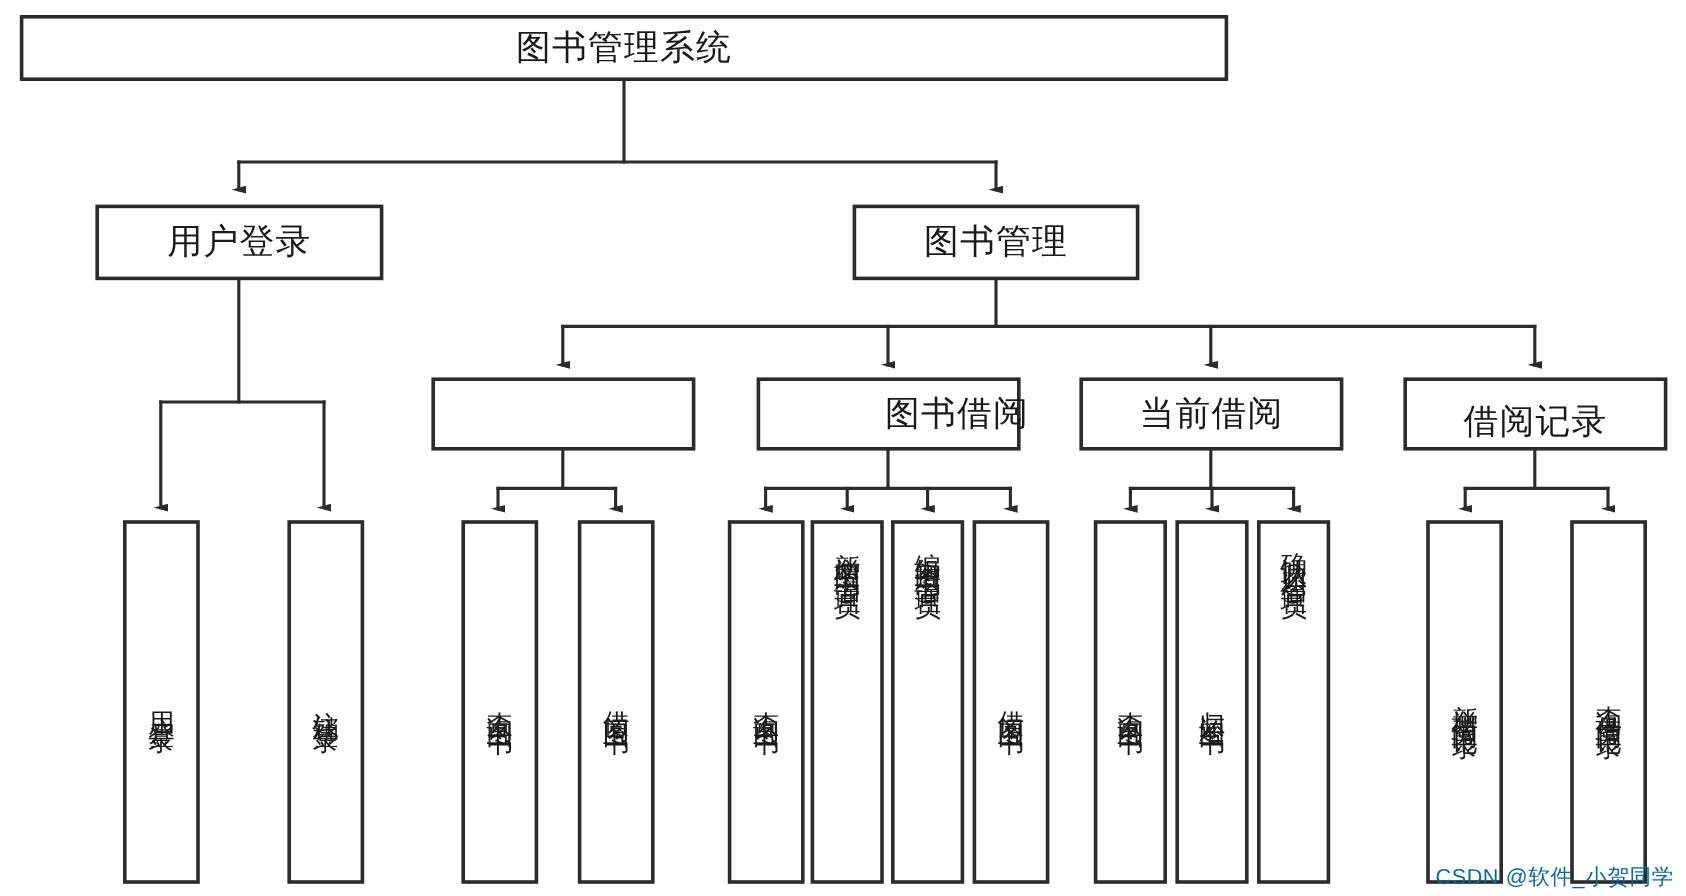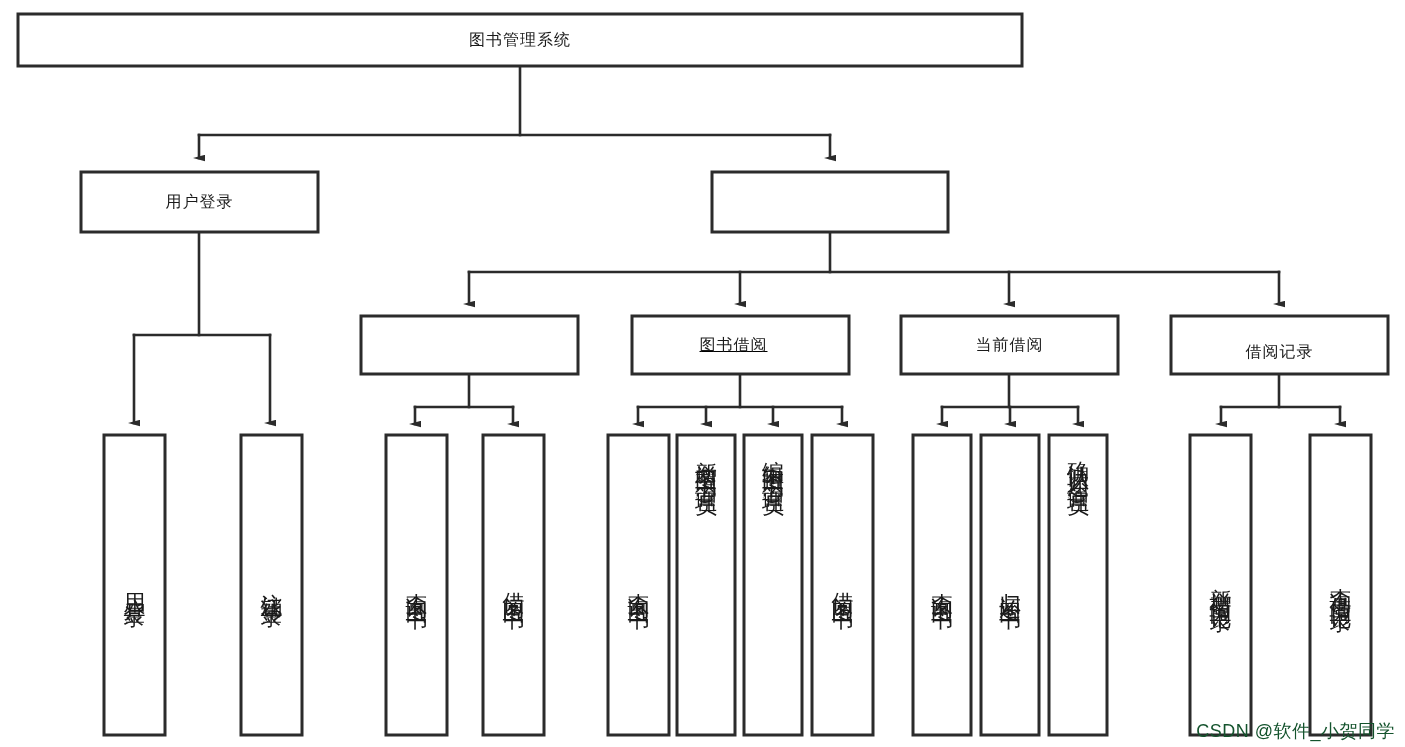--- a/index.html
+++ b/index.html
@@ -57,33 +57,33 @@
   }
   .hlabel-wrap {
     position: absolute;
     display: flex;
     align-items: center;
     justify-content: center;
     pointer-events: none;
   }
   .hlabel-text {
     font-family: "Liberation Sans", "DejaVu Sans", sans-serif;
-    font-size: 16px;
+    font-size: 29px;
     color: #1a1a1a;
     white-space: nowrap;
     letter-spacing: 1px;
     text-align: right;
   }
   .watermark {
     position: absolute;
     right: 10px;
     bottom: 4px;
     font-family: "Liberation Sans", "DejaVu Sans", sans-serif;
     font-size: 18px;
-    color: #14532d;
+    color: #0369a1;
     white-space: nowrap;
     letter-spacing: 0.5px;
   }
 </style>
 </head>
 <body>
 
 <div id="diagram-root">
 
   <svg id="flow" viewBox="0 0 1405 747">
@@ -179,22 +179,25 @@
     <rect class="node-box" x="1310" y="435" width="61" height="300"></rect>
   </svg>
 
   <div class="hlabel-wrap" style="left:18px; top:14px; width:1004px; height:52px;">
     <span class="hlabel-text">图书管理系统</span>
   </div>
 
   <div class="hlabel-wrap" style="left:81px; top:172px; width:237px; height:60px;">
     <span class="hlabel-text">用户登录</span>
   </div>
-
-  <div class="hlabel-wrap" style="left:604px; top:316px; width:259px; height:58px;text-decoration:underline;">
+  <div class="hlabel-wrap" style="left:712px; top:172px; width:236px; height:60px;">
+    <span class="hlabel-text">图书管理</span>
+  </div>
+
+  <div class="hlabel-wrap" style="left:668px; top:316px; width:259px; height:58px;">
     <span class="hlabel-text">图书借阅</span>
   </div>
   <div class="hlabel-wrap" style="left:901px; top:316px; width:217px; height:58px;border-radius:29px;">
     <span class="hlabel-text">当前借阅</span>
   </div>
   <div class="hlabel-wrap" style="left:1171px; top:316px; width:217px; height:72px;">
     <span class="hlabel-text">借阅记录</span>
   </div>
 
   <div class="vlabel-wrap" style="left:104px; top:435px; width:61px; height:300px;">

